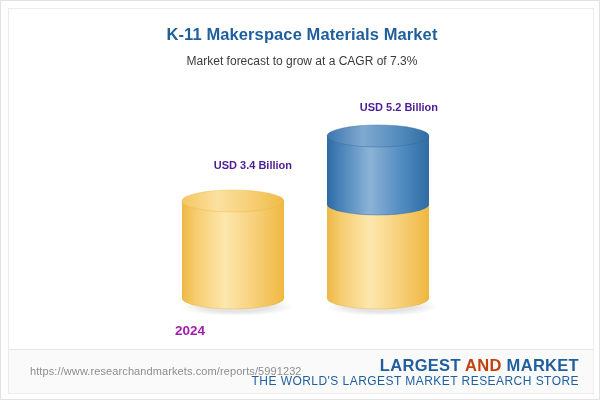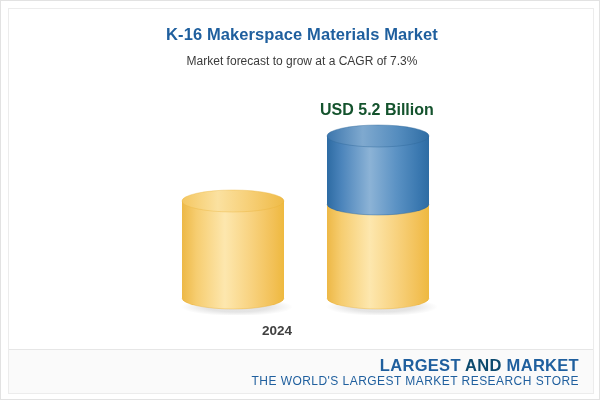--- a/index.html
+++ b/index.html
@@ -70,35 +70,35 @@
 
   .bar-group {
     position: absolute;
     bottom: 0;
   }
 
   
   .value-label {
     position: absolute;
     width: 100%;
+    text-align: right;
+    font-size: 11px;
+    font-weight: bold;
+    color: #4c1d95;
+    white-space: nowrap;
+  }
+
+  
+  .cat-label {
+    position: absolute;
+    width: 100%;
     text-align: left;
-    font-size: 16px;
-    font-weight: bold;
-    color: #14532d;
-    white-space: nowrap;
-  }
-
-  
-  .cat-label {
-    position: absolute;
-    width: 100%;
-    text-align: right;
     font-size: 13.5px;
     font-weight: bold;
-    color: #404040;
+    color: #a21caf;
   }
 
   .cyl-wrap {
     position: absolute;
     left: 0;
     top: 0;
   }
 
   
   .footer {
@@ -127,47 +127,48 @@
   }
   .logo-main {
     font-size: 16.5px;
     font-weight: bold;
     color: #1f5f9e;
     letter-spacing: 0.3px;
     line-height: 19px;
     white-space: nowrap;
   }
   .logo-and {
-    color: #0c4a6e;
+    color: #c2410c;
     margin-top: 32px;
   }
   .logo-tag {
     font-size: 12px;
     font-weight: normal;
     color: #1f5f9e;
     letter-spacing: 0.45px;
     line-height: 11px;
     margin-top: 1px;
     white-space: nowrap;
   }
 </style>
 </head>
 <body>
 
 <div id="page">
   <div class="canvas">
 
-    <div class="chart-title">K-16 Makerspace Materials Market</div>
+    <div class="chart-title">K-11 Makerspace Materials Market</div>
 
     <div class="chart-subtitle">Market forecast to grow at a CAGR of 7.3%</div>
 
     <div class="plot">
 
       <div class="bar-group" style="left:166px; width:117px; height:340px;">
 
+        <div class="value-label" style="top:150px;">USD 3.4 Billion</div>
 
         <div class="cyl-wrap" style="top:178px; left:0; width:117px; height:128px;">
           <svg width="117" height="128" viewBox="0 0 117 128">
             <defs>
               <linearGradient id="bodyYellow1" x1="0" y1="0" x2="1" y2="0">
                 <stop offset="0" stop-color="#edb846"></stop>
                 <stop offset="0.14" stop-color="#f6cd70"></stop>
                 <stop offset="0.42" stop-color="#fde7ae"></stop>
                 <stop offset="0.68" stop-color="#f8d27f"></stop>
                 <stop offset="0.90" stop-color="#f2c055"></stop>
@@ -255,20 +256,21 @@
             <ellipse cx="58" cy="14" rx="51" ry="11" fill="none" stroke="#2c6699" stroke-opacity="0.5" stroke-width="0.8"></ellipse>
           </svg>
         </div>
 
         <div class="cat-label" style="top:314px;margin-top:25px;">2030</div>
       </div>
 
     </div>
 
     <div class="footer">
+      <div class="footer-url">https://www.researchandmarkets.com/reports/5991232</div>
 
       <div class="logo">
         <div class="logo-main"><span>LARGEST </span><span class="logo-and">AND</span><span> MARKET</span></div>
         <div class="logo-tag">THE WORLD'S LARGEST MARKET RESEARCH STORE</div>
       </div>
     </div>
 
   </div>
 </div>
 

